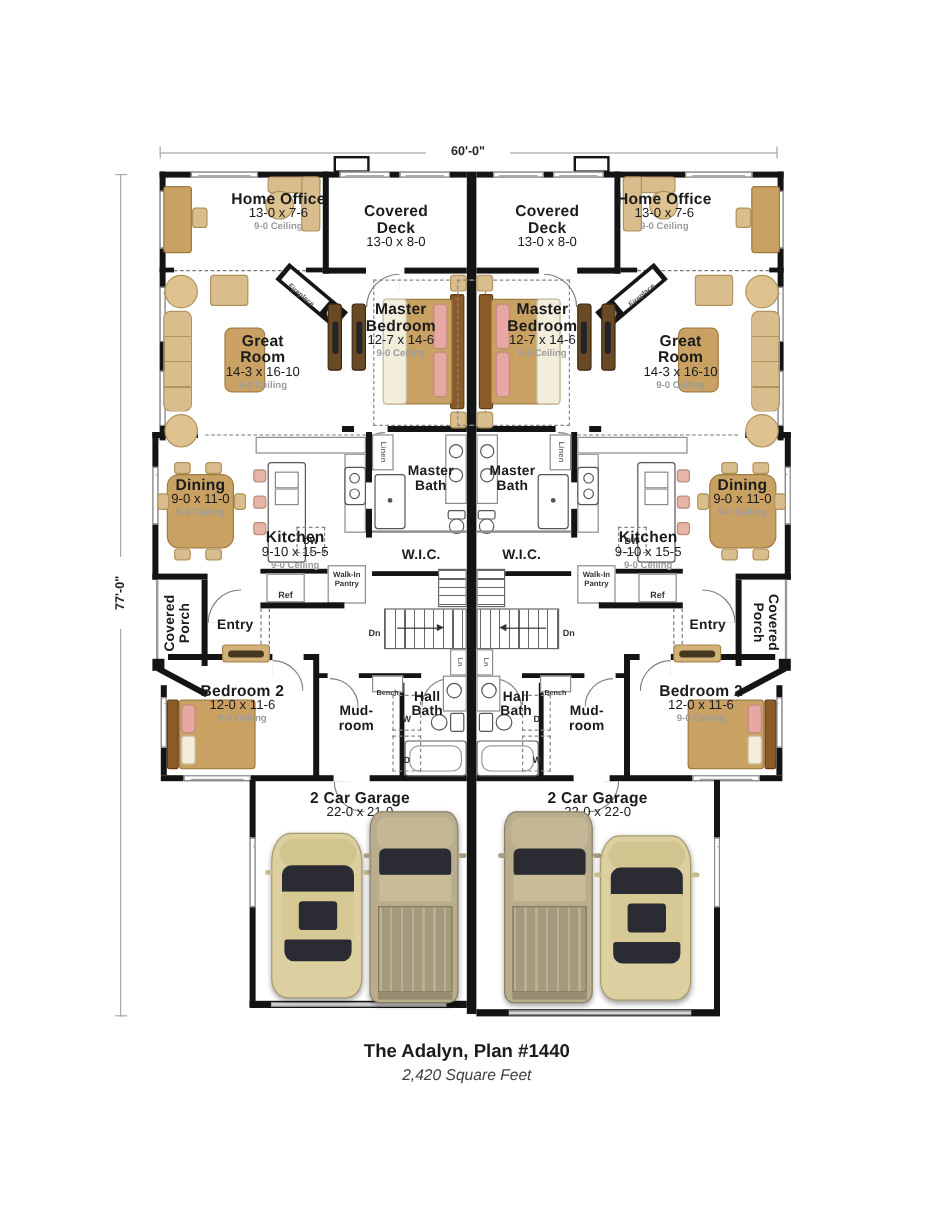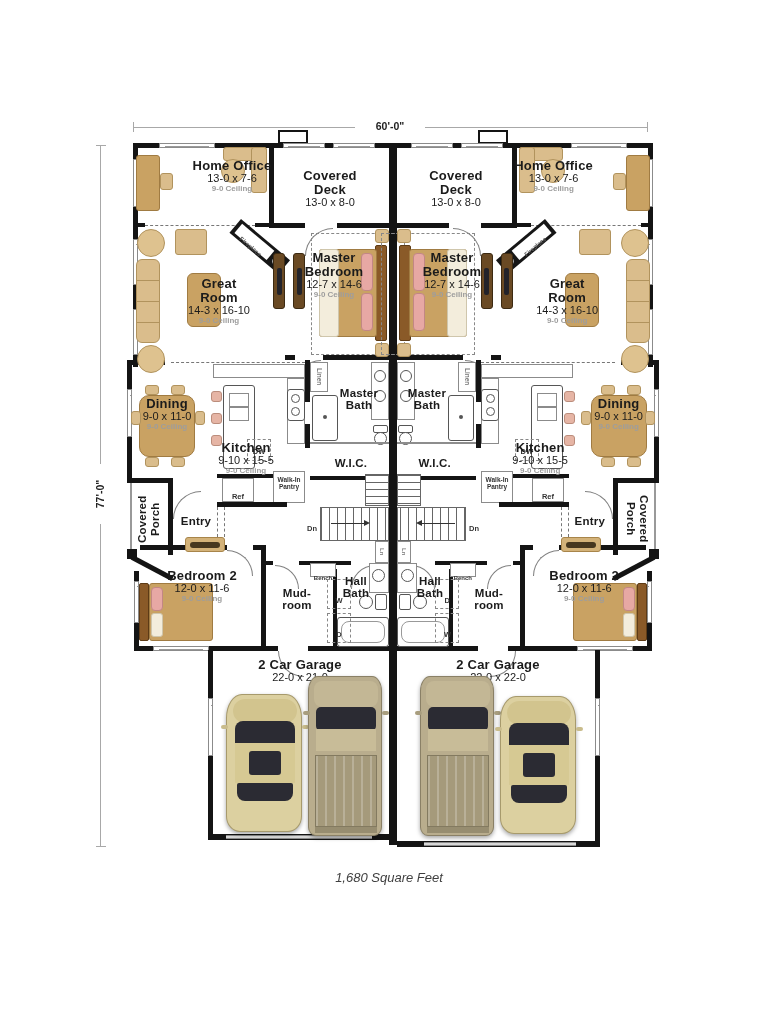--- a/index.html
+++ b/index.html
@@ -520,14 +520,15 @@
     <div class="e glass" style="left:8px;top:26px;width:60px;height:26px;border-radius:8px 8px 2px 2px"></div>
     <div class="e" style="left:8px;top:48px;width:60px;height:40px;background:#d6c993"></div>
     <div class="e glass" style="left:22px;top:56px;width:32px;height:24px;border-radius:3px"></div>
     <div class="e glass" style="left:10px;top:88px;width:56px;height:18px;border-radius:2px 2px 8px 8px"></div>
     <div class="e" style="left:-6px;top:30px;width:7px;height:4px;background:#c9bc8c;border-radius:2px"></div>
     <div class="e" style="left:75px;top:30px;width:7px;height:4px;background:#c9bc8c;border-radius:2px"></div>
   </div>
 </div>
 
 <div class="e" style="left:139px;top:868px;width:500px;text-align:center">
-  <div class="title-sub">1,680 Square Feet</div>
+  <div class="title-nm">The Adalyn, Plan #1440</div>
+  <div class="title-sub">2,420 Square Feet</div>
 </div>
 
 </body></html>

